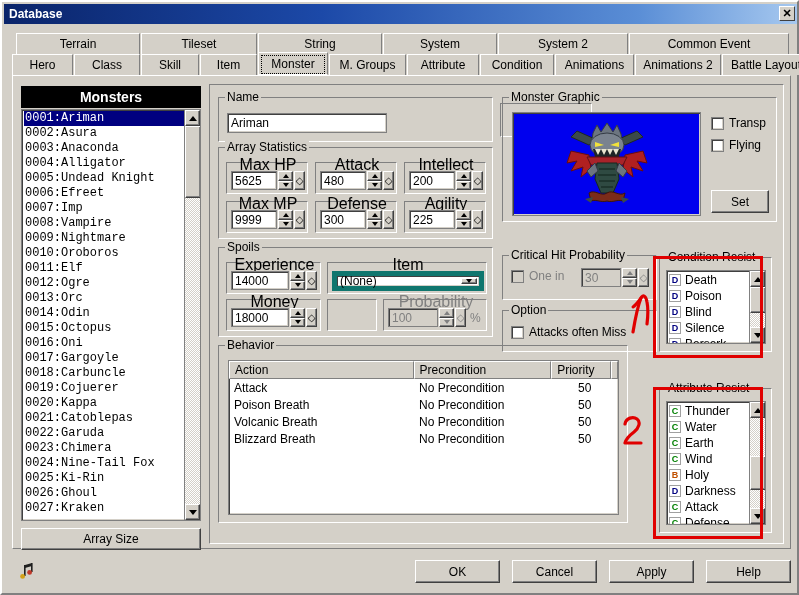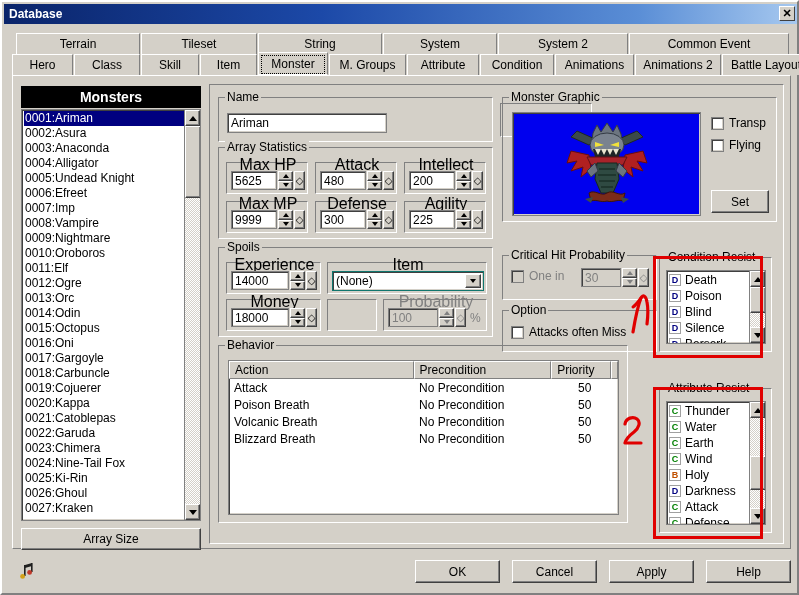--- a/index.html
+++ b/index.html
@@ -115,20 +115,21 @@
     font-size: 14px; font-weight: bold;
   }
   #monsters-listbox {
     position: absolute; left: 8px; top: 33px;
     width: 180px; height: 412px;
     background: #fff;
     border: 1px solid #808080;
     box-shadow: inset 1px 1px 0 #404040, inset -1px -1px 0 #d4d0c8;
     overflow: hidden;
     display: flex;
+    font-family: Liberation Mono, monospace;
   }
   #monsters-items {
     flex: 1; padding: 1px 0 0 2px;
     overflow: hidden;
   }
   .mitem {
     height: 15px; line-height: 15px;
     font-size: 12px; white-space: nowrap;
     padding-left: 1px;
     cursor: default;
@@ -247,21 +248,21 @@
     position: absolute;
     font-size: 16px;
     text-align: center;
     white-space: nowrap;
   }
 
   
   .combo {
     position: absolute;
     background: #ffffff;
-    border: 1px solid #0f766e;
+    border: 5px solid #0f766e;
     box-shadow: inset 1px 1px 0 #404040, inset -1px -1px 0 #d4d0c8;
     display: flex; align-items: center;
     padding-left: 3px;
     font-size: 12px;
     cursor: default;
   }
   .combo .arrowbox {
     position: absolute; right: 2px; top: 2px; bottom: 2px;
     width: 16px;
     background: #d4d0c8;

